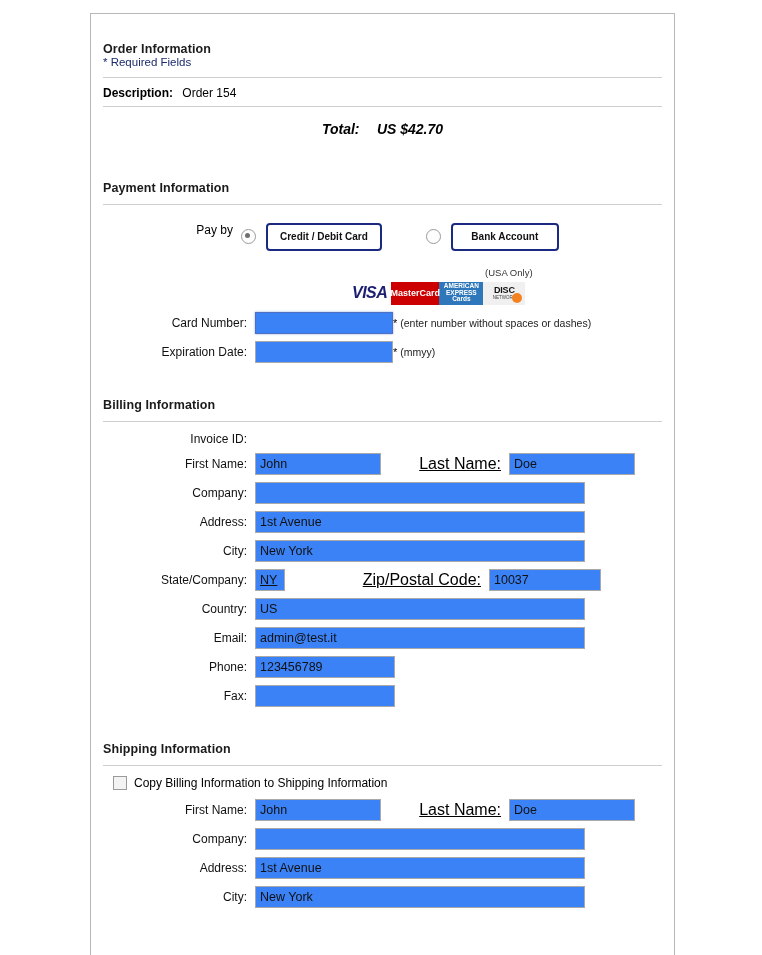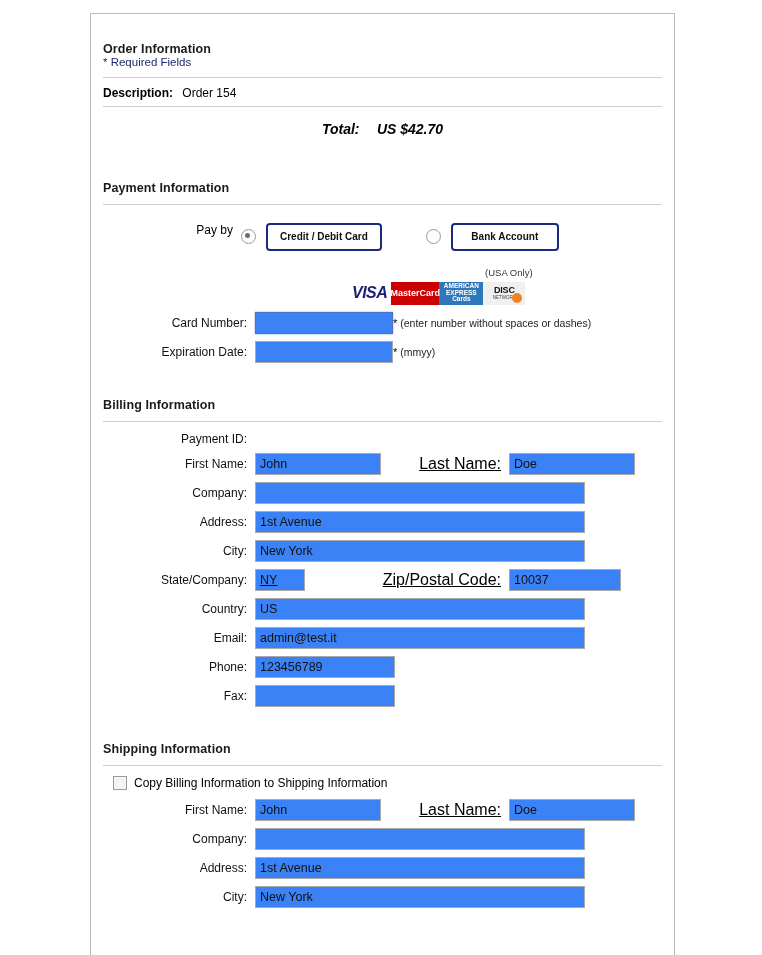--- a/index.html
+++ b/index.html
@@ -229,21 +229,21 @@
     box-sizing: border-box;
     outline: none;
   }
   input.finput.focused {
     border: 1px solid #4f6fc0;
     box-shadow: 0 0 2px rgba(70,110,200,0.6);
   }
   .w-card { width: 138px; }
   .w-long { width: 330px; }
   .w-name { width: 126px; }
-  .w-small { width: 50px; text-decoration: underline; }
+  .w-small { width: 30px; text-decoration: underline; }
   .w-zip { width: 112px; }
   .w-phone { width: 140px; }
   .hint {
     font-size: 10.5px;
     color: #222;
     margin-left: 3px;
   }
   .star { font-size: 11px; }
   .label-mid {
     width: 120px;
@@ -343,21 +343,21 @@
         <span class="hint">(mmyy)</span>
       </div>
 
       <div class="section-head">
         <div class="section-title">Billing Information</div>
       </div>
       <div class="rule"></div>
       <div class="sec-gap"></div>
 
       <div class="frow">
-        <div class="flabel">Payment ID:</div>
+        <div class="flabel">Invoice ID:</div>
         <span></span>
       </div>
 
       <div class="frow">
         <div class="flabel">First Name:</div>
         <input class="finput w-name" type="text" value="John" style="">
         <div class="label-mid">Last Name:</div>
         <input class="finput w-name" type="text" value="Doe" style="">
       </div>
 

